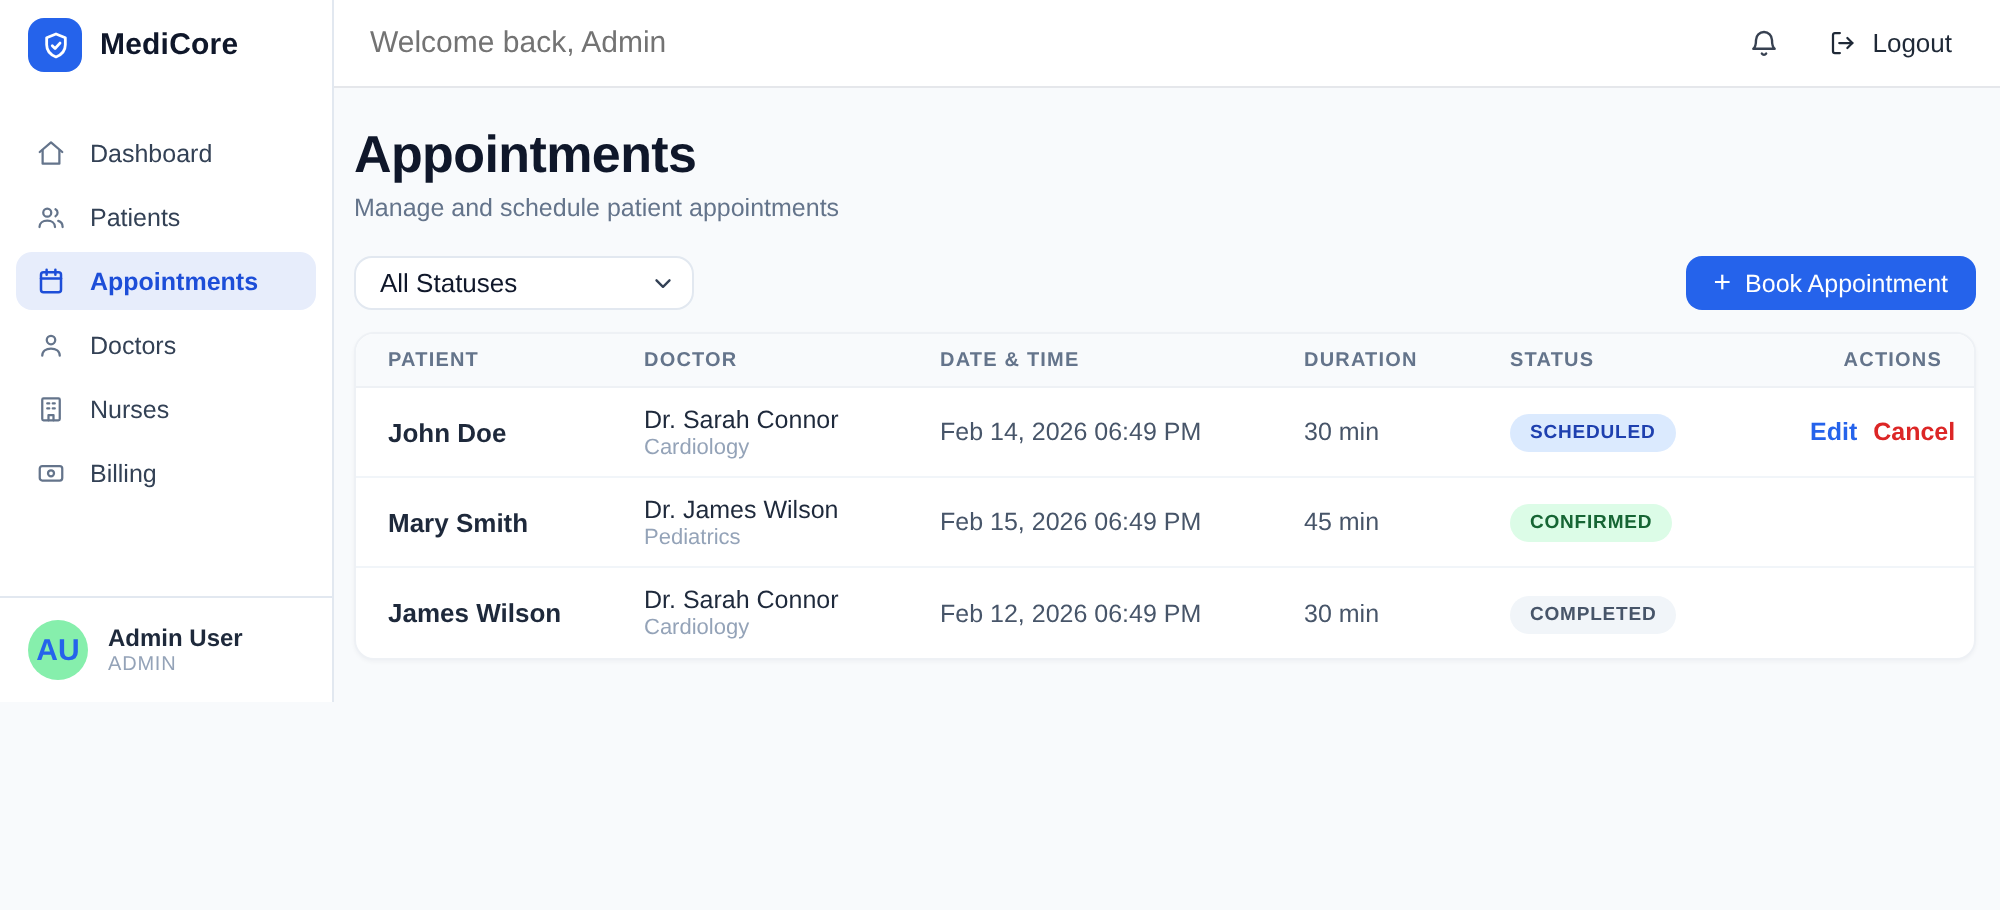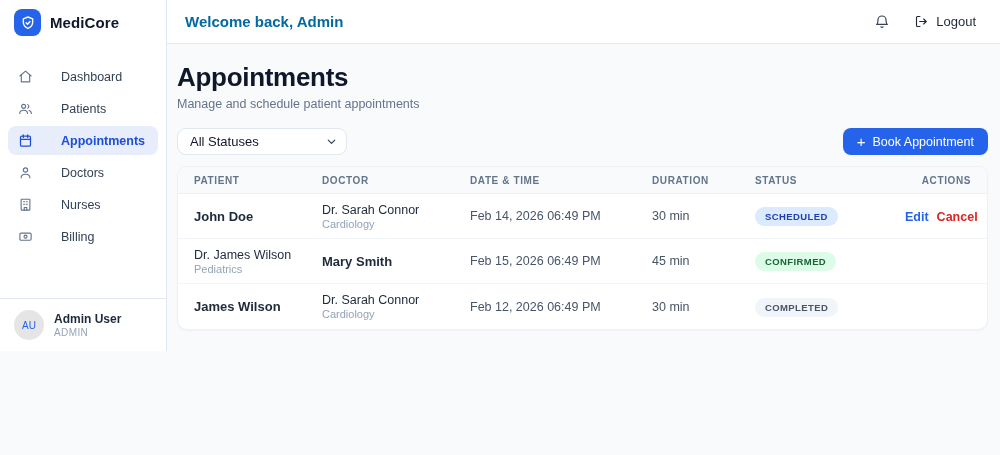--- a/index.html
+++ b/index.html
@@ -34,21 +34,21 @@
     background: #2563eb;
     border-radius: 8px;
     display: flex; align-items: center; justify-content: center;
   }
   .brand-name { font-size: 15px; font-weight: 700; letter-spacing: .1px; }
 
   .nav { margin-top: 14px; flex: 1; }
   .nav-item {
     display: flex;
     align-items: center;
-    gap: 28px;
+    gap: 12px;
     margin: 3px 8px;
     padding: 7px 10px;
     border-radius: 8px;
     font-size: 12.5px;
     font-weight: 500;
     color: #334155;
     cursor: pointer;
   }
   .nav-item .nicon { color: #64748b; }
   .nav-item.active {
@@ -61,41 +61,41 @@
   .sidebar-user {
     border-top: 1px solid #e2e8f0;
     padding: 11px 14px;
     display: flex;
     align-items: center;
     gap: 10px;
   }
   .avatar {
     width: 30px; height: 30px;
     border-radius: 50%;
-    background: #e5e5e5;
+    background: #86efac;
     color: #2563eb;
-    font-size: 10px; font-weight: 400;
+    font-size: 15px; font-weight: 700;
     display: flex; align-items: center; justify-content: center;
   }
   .user-name { font-size: 12px; font-weight: 700; color: #1e293b; }
   .user-role { font-size: 10px; color: #94a3b8; letter-spacing: .4px; margin-top: 1px; }
 
   
   .main { flex: 1; display: flex; flex-direction: column; min-width: 0; }
 
   .topbar {
     height: 44px;
     background: #ffffff;
     border-bottom: 1px solid #e5e7eb;
     display: flex;
     align-items: center;
     justify-content: space-between;
     padding: 0 24px 0 18px;
   }
-  .welcome { font-size: 15px; font-weight: 700; color: #0369a1; }
+  .welcome { font-size: 15px; font-weight: 400; color: #737373; }
   .topbar-right { display: flex; align-items: center; gap: 24px; justify-content: space-between; }
   .bell-btn { color: #374151; cursor: pointer; background: none; border: none; }
   .logout-btn {
     display: flex; align-items: center; gap: 7px;
     background: none; border: none; cursor: pointer;
     font-family: inherit;
     font-size: 13px; color: #1f2937;
   }
 
   .content { padding: 18px 12px 0 10px; }
@@ -339,25 +339,25 @@
     </div>
     <div class="td td-date">Feb 14, 2026 06:49 PM</div>
     <div class="td td-duration">30 min</div>
     <div class="td">
       <span class="badge badge-scheduled">SCHEDULED</span>
     </div>
     <div class="td right td-actions"><a class="action-edit">Edit</a><a class="action-cancel">Cancel</a></div>
   </div>
 
   <div class="trow tbody-row">
+    <div class="td td-patient">Mary Smith</div>
     <div class="td">
       <div class="doc-name">Dr. James Wilson</div>
       <div class="doc-spec">Pediatrics</div>
     </div>
-    <div class="td td-patient">Mary Smith</div>
     <div class="td td-date">Feb 15, 2026 06:49 PM</div>
     <div class="td td-duration">45 min</div>
     <div class="td">
       <span class="badge badge-confirmed">CONFIRMED</span>
     </div>
     <div class="td right td-actions"></div>
   </div>
 
   <div class="trow tbody-row">
     <div class="td td-patient">James Wilson</div>

